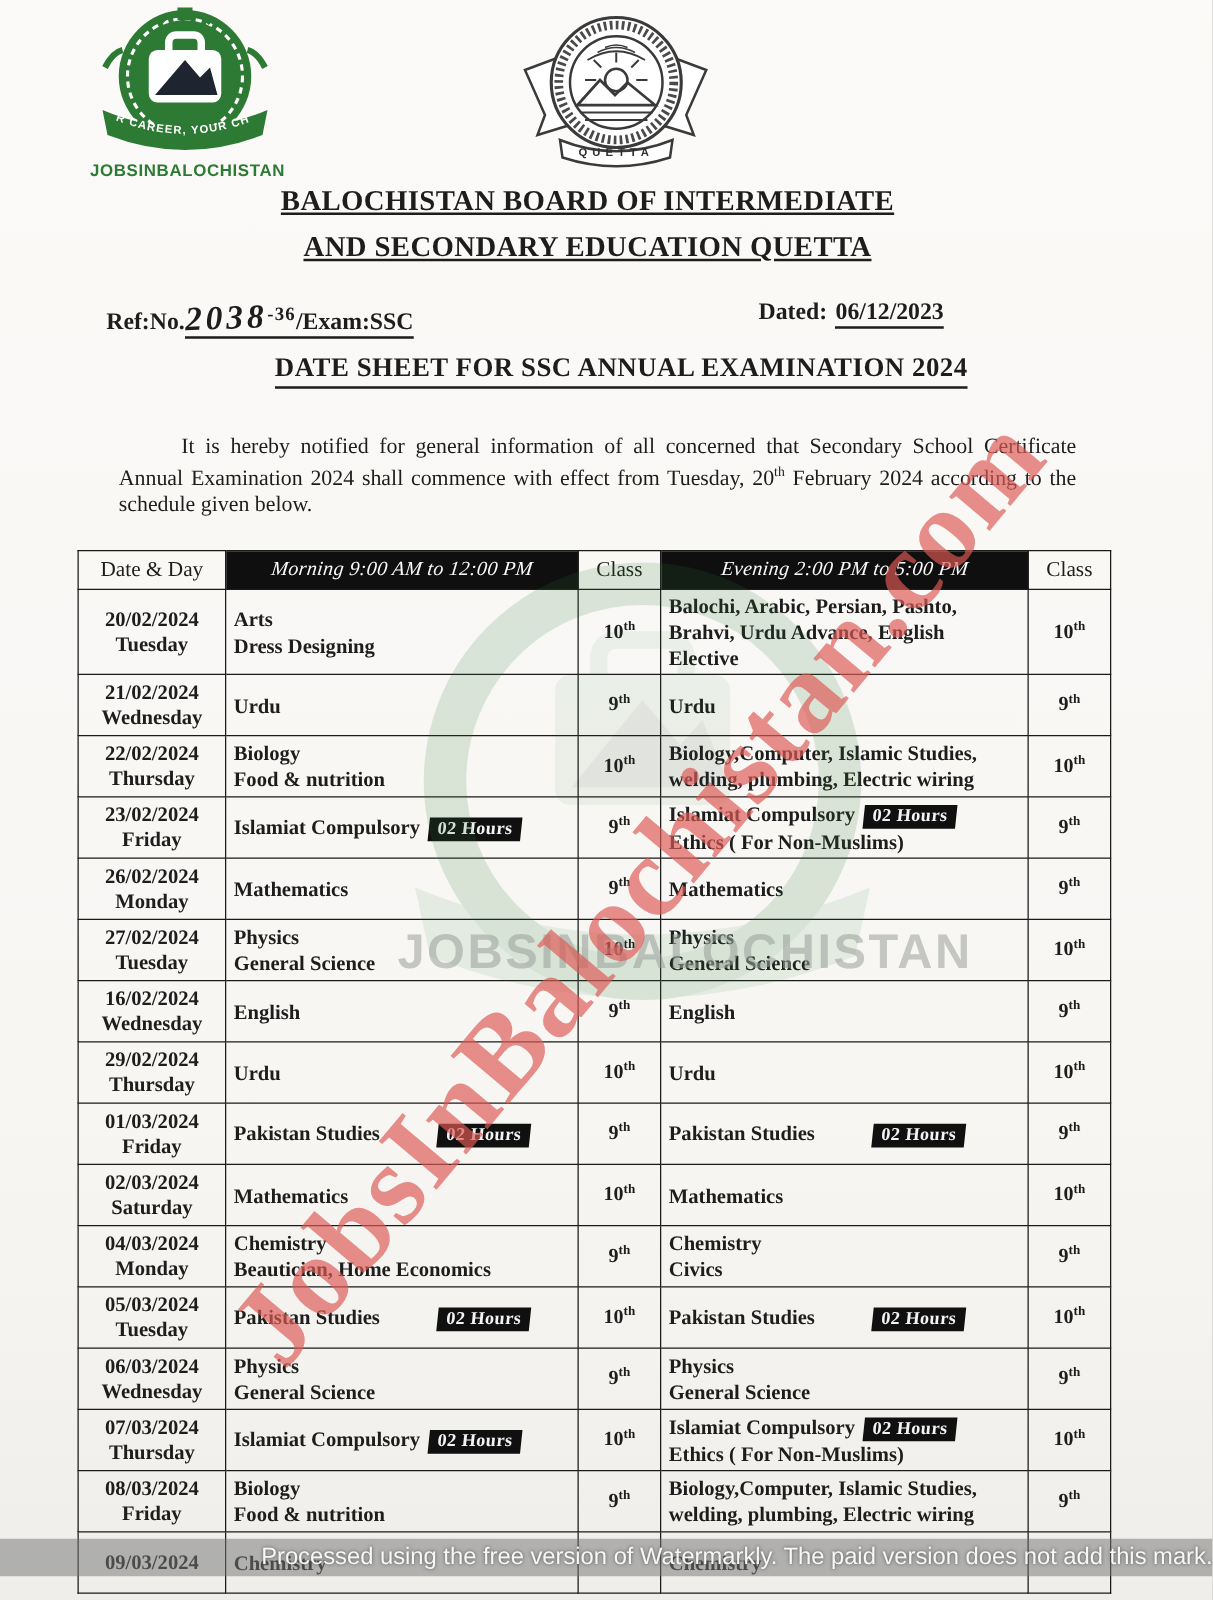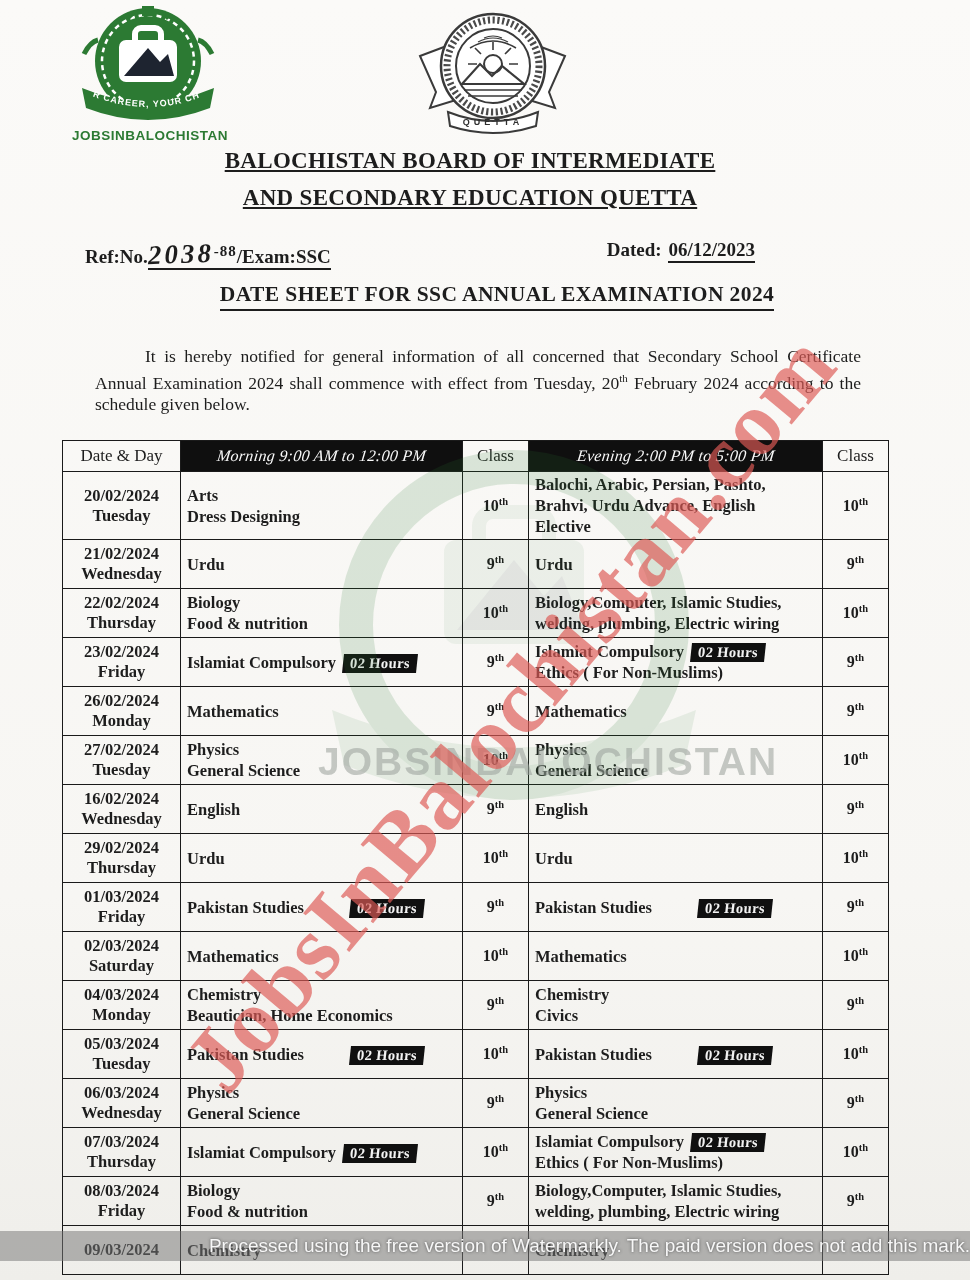--- a/index.html
+++ b/index.html
@@ -102,21 +102,21 @@
     </svg>
   </div>
 
   <div class="org-title">
     <div>BALOCHISTAN BOARD OF INTERMEDIATE</div>
     <div>AND SECONDARY EDUCATION QUETTA</div>
   </div>
 
   <div class="ref-row">
     <div class="ref-left">
-      <span>Ref:No.</span><span class="ref-underlined"><span class="ref-hand">2038</span><span class="ref-hand-sup">-88</span><span>/Exam:SSC</span></span>
+      <span>Ref:No.</span><span class="ref-underlined"><span class="ref-hand">2038</span><span class="ref-hand-sup">-36</span><span>/Exam:SSC</span></span>
     </div>
     <div class="dated">
       <span>Dated:</span>
       <span class="dated-val">06/12/2023</span>
     </div>
   </div>
 
   <div class="doc-title-wrap">
     <span class="doc-title">DATE SHEET FOR SSC ANNUAL EXAMINATION 2024</span>
   </div>

